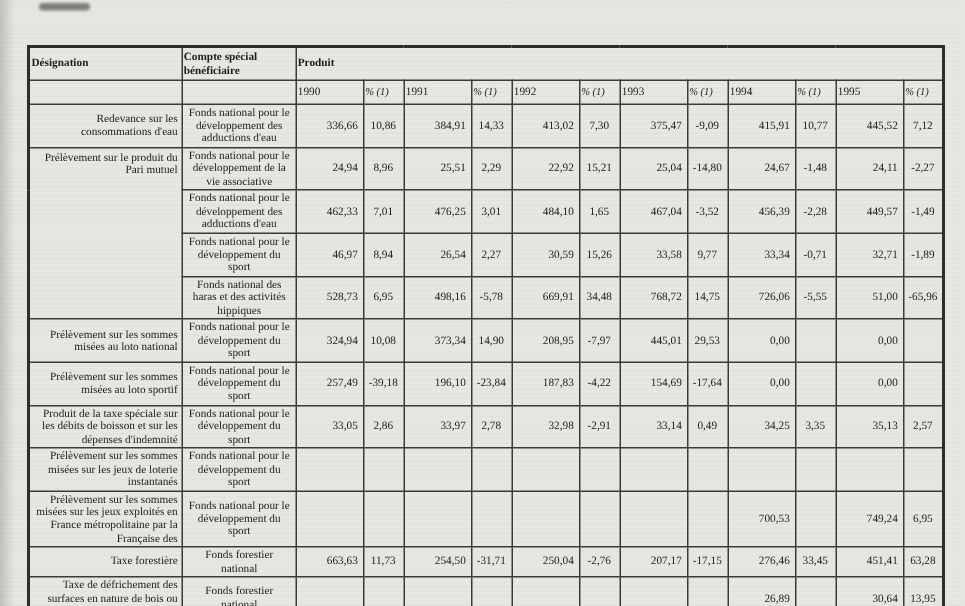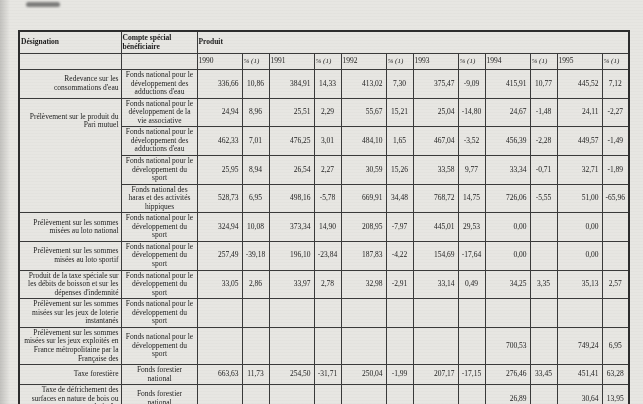--- a/index.html
+++ b/index.html
@@ -29,21 +29,21 @@
     font-size:7.5px;line-height:1.14;
     padding:1px 2px;vertical-align:middle;overflow:hidden;
     word-wrap:break-word;
   }
   .tax th{font-weight:bold;text-align:left;padding:2px 1px;}
   .tax th.yr{font-weight:normal;}
   .tax th.pctl{font-weight:normal;font-style:italic;font-size:7px;}
   .tax th.blank{height:11px;}
   td.desig{ text-align:right;padding-left:3px;}
   td.benef{ text-align:center;padding-left:3px;}
-  td.vtop{vertical-align:top;padding-top:14px;}
+  td.vtop{vertical-align:top;padding-top:2px;}
   td.val{ text-align:right;padding-right:3px;}
   td.pct{ text-align:center;padding:1px 1px;}
 </style>
 </head>
 <body>
 
 <div class="page">
   <div class="scan-shadow-left"></div>
   <div class="scan-mark"></div>
 
@@ -105,21 +105,21 @@
           <td class="val">445,52</td>
           <td class="pct">7,12</td>
         </tr>
         <tr>
           <td class="desig vtop" rowspan="4">Prélèvement sur le produit du Pari mutuel</td>
           <td class="benef">Fonds national pour le développement de la vie associative</td>
           <td class="val">24,94</td>
           <td class="pct">8,96</td>
           <td class="val">25,51</td>
           <td class="pct">2,29</td>
-          <td class="val">55,67</td>
+          <td class="val">22,92</td>
           <td class="pct">15,21</td>
           <td class="val">25,04</td>
           <td class="pct">-14,80</td>
           <td class="val">24,67</td>
           <td class="pct">-1,48</td>
           <td class="val">24,11</td>
           <td class="pct">-2,27</td>
         </tr>
         <tr>
           <td class="benef">Fonds national pour le développement des adductions d'eau</td>
@@ -131,21 +131,21 @@
           <td class="pct">1,65</td>
           <td class="val">467,04</td>
           <td class="pct">-3,52</td>
           <td class="val">456,39</td>
           <td class="pct">-2,28</td>
           <td class="val">449,57</td>
           <td class="pct">-1,49</td>
         </tr>
         <tr>
           <td class="benef">Fonds national pour le développement du sport</td>
-          <td class="val">25,95</td>
+          <td class="val">46,97</td>
           <td class="pct">8,94</td>
           <td class="val">26,54</td>
           <td class="pct">2,27</td>
           <td class="val">30,59</td>
           <td class="pct">15,26</td>
           <td class="val">33,58</td>
           <td class="pct">9,77</td>
           <td class="val">33,34</td>
           <td class="pct">-0,71</td>
           <td class="val">32,71</td>
@@ -247,21 +247,21 @@
           <td class="pct">6,95</td>
         </tr>
         <tr>
           <td class="desig">Taxe forestière</td>
           <td class="benef">Fonds forestier national</td>
           <td class="val">663,63</td>
           <td class="pct">11,73</td>
           <td class="val">254,50</td>
           <td class="pct">-31,71</td>
           <td class="val">250,04</td>
-          <td class="pct">-1,99</td>
+          <td class="pct">-2,76</td>
           <td class="val">207,17</td>
           <td class="pct">-17,15</td>
           <td class="val">276,46</td>
           <td class="pct">33,45</td>
           <td class="val">451,41</td>
           <td class="pct">63,28</td>
         </tr>
         <tr>
           <td class="desig">Taxe de défrichement des surfaces en nature de bois ou de forêts</td>
           <td class="benef">Fonds forestier national</td>

